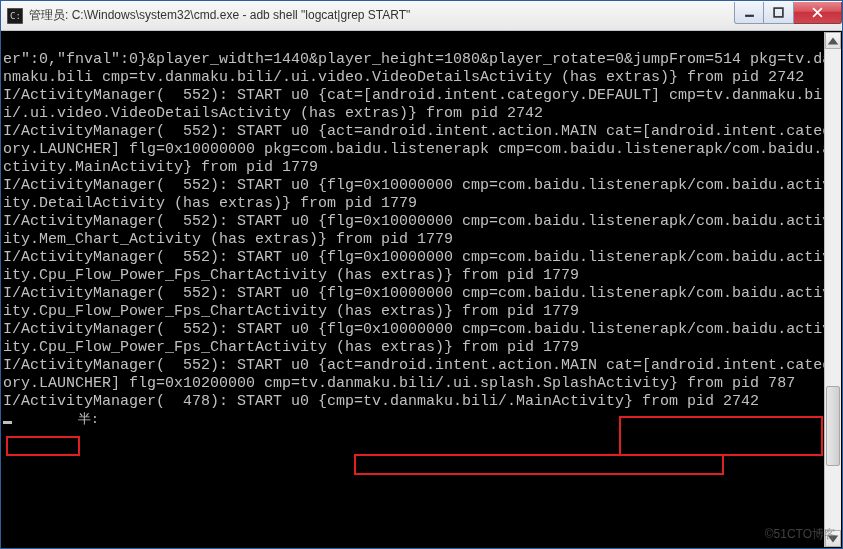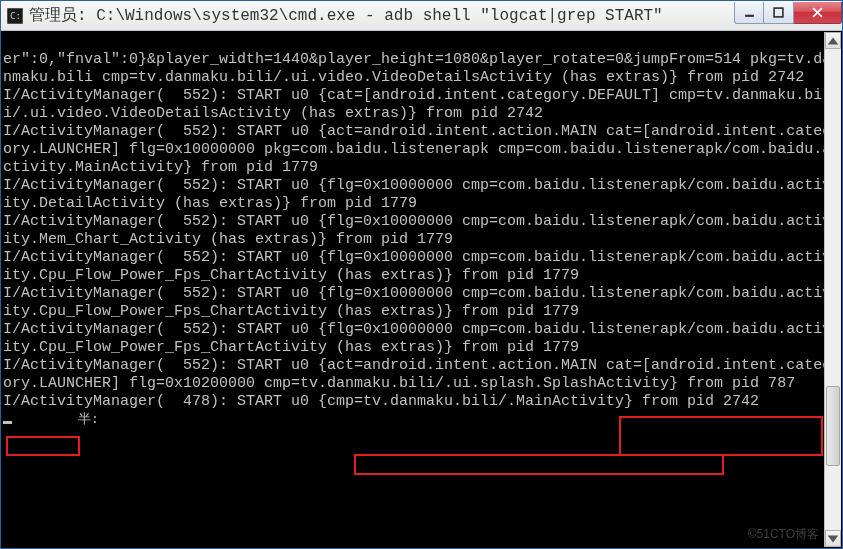--- a/index.html
+++ b/index.html
@@ -31,26 +31,25 @@
   }
   .titlebar-icon {
     width: 16px; height: 16px;
     margin-right: 6px;
     display: inline-flex;
     align-items: center;
     justify-content: center;
   }
   .titlebar-icon svg { width: 16px; height: 16px; }
   .titlebar-title {
-    font-size: 16px;
+    font-size: 12px;
     color: #333;
     flex: 1;
     white-space: nowrap;
     overflow: hidden;
-    font-family: Liberation Mono, monospace;
   }
   .win-controls {
     display: flex;
     height: 22px;
     margin-top: -6px;
     margin-right: 0;
   }
   .win-btn {
     width: 30px;
     height: 22px;
@@ -143,21 +142,21 @@
     border: 2px solid #e02020;
     background: transparent;
     pointer-events: none;
   }
   .annot1 { left: 619px; top: 416px; width: 204px; height: 40px; }
   .annot2 { left: 6px;   top: 436px; width: 74px;  height: 20px; }
   .annot3 { left: 354px; top: 454px; width: 370px; height: 21px; }
 
   .watermark {
     position: absolute;
-    right: 24px;
+    right: 7px;
     bottom: 6px;
     font-size: 12px;
     color: #6a6a6a;
     opacity: 0.6;
     font-family: Arial, sans-serif;
   }
 </style>
 </head>
 <body>
 

